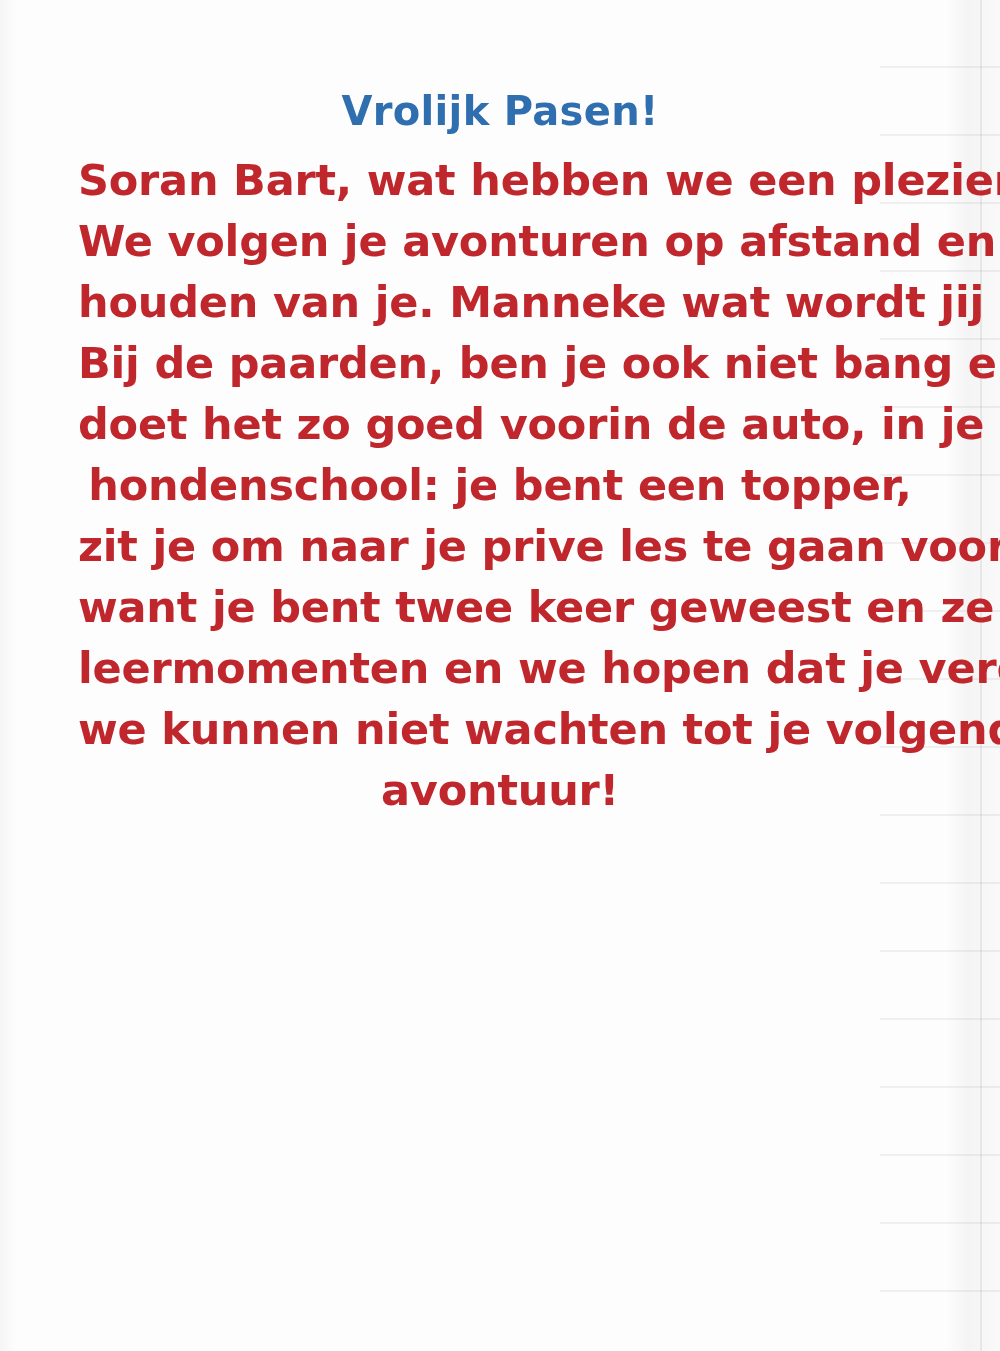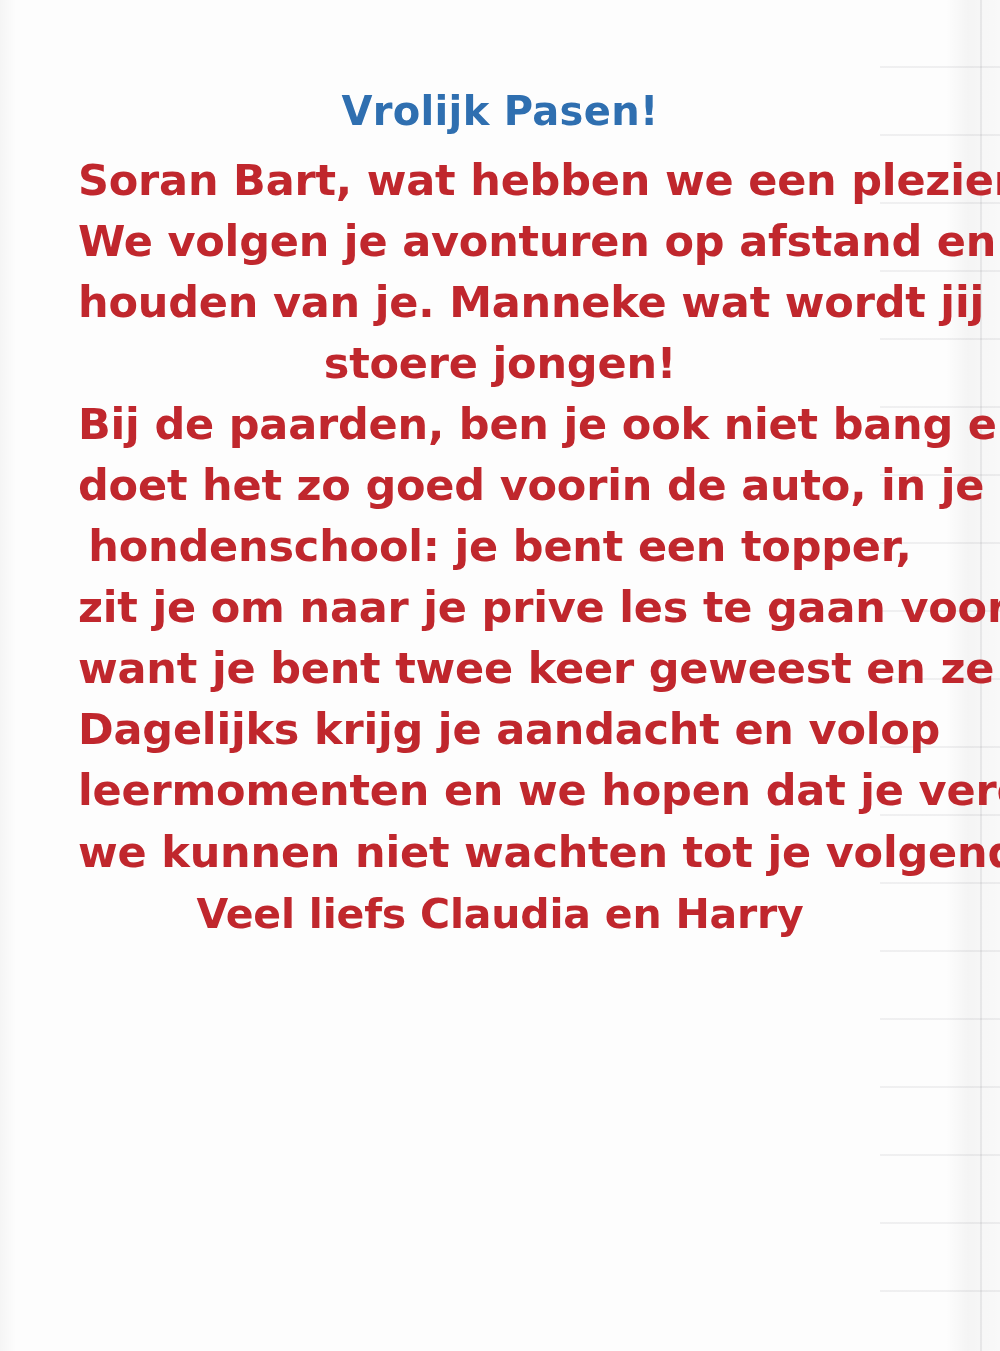--- a/index.html
+++ b/index.html
@@ -110,26 +110,24 @@
   <div class="paper-vline"></div>
   <div class="paper-edge"></div>
 
   <div class="note">
 
     <div class="heading">Vrolijk Pasen!</div>
 
     <div class="body-line">Soran Bart, wat hebben we een plezier om jou!</div>
     <div class="body-line">We volgen je avonturen op afstand en we</div>
     <div class="body-line">houden van je. Manneke wat wordt jij al een</div>
-    <div class="body-line">stoere jongen!</div>
     <div class="body-line">Bij de paarden, ben je ook niet bang en je</div>
     <div class="body-line">doet het zo goed voorin de auto, in je auto</div>
     <div class="body-line">hondenschool: je bent een topper,</div>
     <div class="body-line">zit je om naar je prive les te gaan voor</div>
     <div class="body-line">want je bent twee keer geweest en ze zijn nu</div>
-    <div class="body-line">Dagelijks krijg je aandacht en volop</div>
     <div class="body-line">leermomenten en we hopen dat je verder</div>
     <div class="body-line">we kunnen niet wachten tot je volgende</div>
+    <div class="body-line">avontuur!</div>
 
-    <div class="body-line sign">Veel liefs Claudia en Harry</div>
 
   </div>
 </div>
 
 </body></html>

